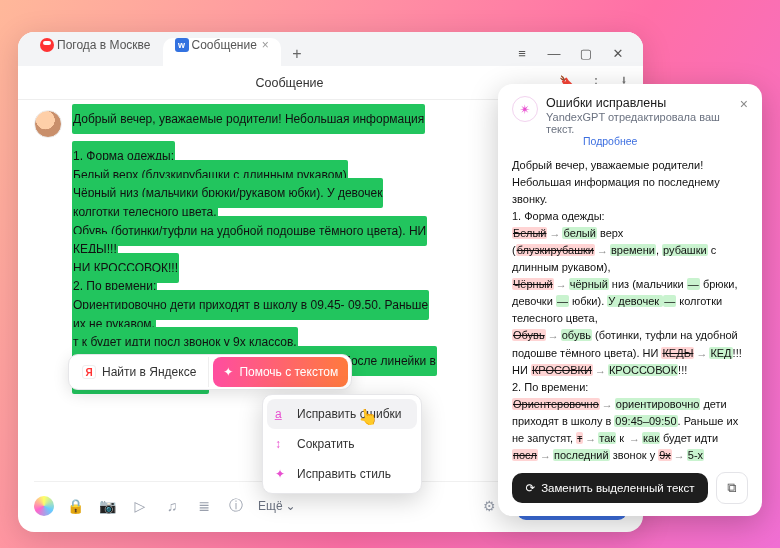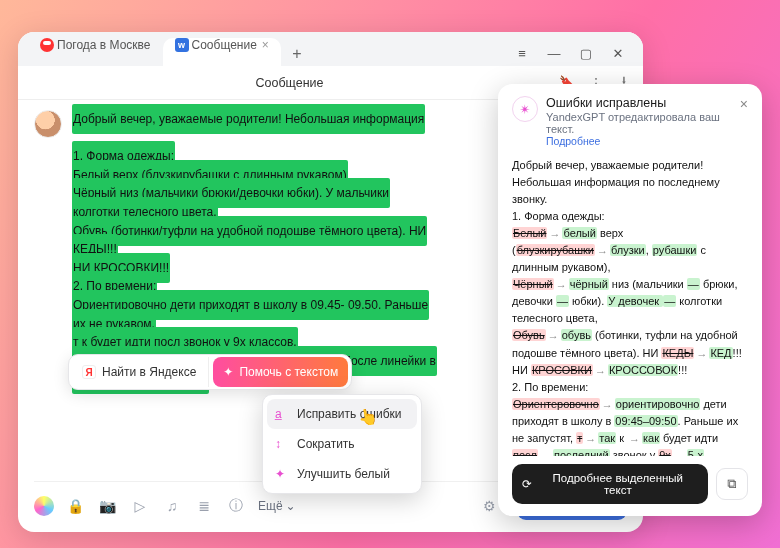--- a/index.html
+++ b/index.html
@@ -85,21 +85,21 @@
 
   .sidepanel {
     position:absolute; left:498px; top:84px; width:264px; height:432px;
     background:#fff; border-radius:14px; box-shadow: 0 8px 30px rgba(0,0,0,.22);
     display:flex; flex-direction:column; padding:12px 14px 12px 14px;
   }
   .sphead { display:flex; gap:8px; align-items:flex-start; }
   .splogo { width:26px; height:26px; border-radius:50%; border:1px solid #f2d3ef; display:flex; align-items:center; justify-content:center; color:#e84fd0; font-size:13px; flex-shrink:0; }
   .sptitle { font-size:12.5px; font-weight:400; color:#1a1a1a; }
   .spsub { font-size:11px; color:#6b7280; margin-top:1px; }
-  .splink { font-size:10.5px; color:#3d6fe0; cursor:pointer; }
+  .splink { font-size:10.5px; color:#3d6fe0; cursor:pointer;margin-left:37px; }
   .spclose { margin-left:auto; color:#888; cursor:pointer; font-size:14px; }
   .spbody { margin-top:10px; font-size:11px; line-height:1.55; color:#111; overflow:hidden; }
   .del { background:#ffd4d4; text-decoration:line-through; border-radius:2px; padding:0 1px; }
   .ins { background:#c9f3cf; border-radius:2px; padding:0 1px; }
   .arrow { color:#888; padding:0 2px; }
   .spfoot { margin-top:auto; display:flex; gap:8px; align-items:center; padding-top:8px; }
   .replacebtn {
     flex:1; background:#1e1e1e; color:#fff; font-size:11.5px;
     padding:8px 10px; border-radius:10px; display:flex; align-items:center; justify-content:center; gap:6px;
     cursor:pointer; border:none;
@@ -145,25 +145,25 @@
   <div class="content">
     <div class="msgrow">
       <div class="avatar"></div>
       <div class="msgbody">
         <div class="smileybtn">☺</div>
         <div class="msgtext">
           <span class="hl">Добрый вечер, уважаемые родители! Небольшая информация</span><br>
           <br>
           <span class="hl">1. Форма одежды:</span><br>
           <span class="hl">Белый верх (блузкирубашки с длинным рукавом)</span><br>
-          <span class="hl">Чёрный низ (мальчики брюки/девочки юбки). У мальчики</span><br>
+          <span class="hl">Чёрный низ (мальчики брюки/рукавом юбки). У девочек</span><br>
           <span class="hl">колготки телесного цвета,</span><br>
           <span class="hl">Обувь (ботинки/туфли на удобной подошве тёмного цвета). НИ</span><br>
           <span class="hl">КЕДЫ!!!</span><br>
-          <span class="hl">НИ КРОСОВКИ!!!</span><br>
+          <span class="hl">НИ КРОССОВОК!!!</span><br>
           <span class="hl">2. По времени:</span><br>
           <span class="hl">Ориентировочно дети приходят в школу в 09.45- 09.50. Раньше</span><br>
           <span class="hl">их не рукавом,</span><br>
           <span class="hl">т к будет идти посл звонок у 9х классов.</span><br>
           <span class="hl">Фотограф придёт к 10.00 В 11.00 торж линейка. После линейки в</span><br>
           <span class="hl">11.40-11.45 их забирают</span>
         </div>
       </div>
     </div>
 
@@ -182,21 +182,21 @@
       <div class="ctxitem hover">
         <span class="ctxicon">a̲</span>
         <span>Исправить ошибки</span>
       </div>
       <div class="ctxitem">
         <span class="ctxicon">↕</span>
         <span>Сократить</span>
       </div>
       <div class="ctxitem">
         <span class="ctxicon">✦</span>
-        <span>Улучшить белый</span>
+        <span>Исправить стиль</span>
       </div>
     </div>
     <div class="cursor">👆</div>
 
     <div class="bottombar">
       <span class="bicon" style="background:conic-gradient(#ff6,#6cf,#f6c,#ff6);border-radius:50%"></span>
       <span class="bicon">🔒</span>
       <span class="bicon">📷</span>
       <span class="bicon">▷</span>
       <span class="bicon">♫</span>
@@ -221,32 +221,32 @@
       <div class="spsub">YandexGPT отредактировала ваш текст.</div>
       <div class="splink">Подробнее</div>
     </div>
     <div class="spclose">×</div>
   </div>
 
   <div class="spbody">
     <span>Добрый вечер, уважаемые родители! Небольшая информация по последнему звонку.</span><br>
     <span>1. Форма одежды:</span><br>
     <span class="del">Белый</span><span class="arrow">→</span><span class="ins">белый</span><span> верх</span><br>
-    (<span class="del">блузкирубашки</span><span class="arrow">→</span><span class="ins">блузки</span>, <span class="ins">рубашки</span><span> с длинным рукавом),</span><br>
+    (<span class="del">блузкирубашки</span><span class="arrow">→</span><span class="ins">времени</span>, <span class="ins">рубашки</span><span> с длинным рукавом),</span><br>
     <span class="del">Чёрный</span><span class="arrow">→</span><span class="ins">чёрный</span><span> низ (мальчики </span><span class="ins">—</span> <span>брюки</span><span>,</span><br>
     <span>девочки </span><span class="ins">—</span> <span>юбки</span><span>). </span><span class="ins">У девочек </span><span class="ins">—</span> <span>колготки</span><br>
     <span>телесного цвета,</span><br>
     <span class="del">Обувь</span><span class="arrow">→</span><span class="ins">обувь</span><span> (ботинки, туфли на удобной подошве тёмного цвета). НИ </span><span class="del">КЕДЫ</span><span class="arrow">→</span><span class="ins">КЕД</span><span>!!! НИ </span><span class="del">КРОСОВКИ</span><span class="arrow">→</span><span class="ins">КРОССОВОК</span><span>!!!</span><br>
     <span>2. По времени:</span><br>
     <span class="del">Ориентеровочно</span><span class="arrow">→</span><span class="ins">ориентировочно</span><span> дети приходят в школу в </span><span class="ins">09:45–09:50</span><span>. Раньше их не запустят, </span><span class="del">т</span><span class="arrow">→</span><span class="ins">так</span><span> к </span><span class="arrow">→</span><span class="ins">как</span><span> будет идти</span><br>
     <span class="del">посл</span><span class="arrow">→</span><span class="ins">последний</span><span> звонок у </span><span class="del">9х</span><span class="arrow">→</span><span class="ins">5-х</span><br>
     <br>
      
   </div>
 
   <div class="spfoot">
     <button class="replacebtn">
       <span>⟳</span>
-      <span>Подробнее выделенный текст</span>
+      <span>Заменить выделенный текст</span>
     </button>
     <div class="copybtn">⧉</div>
   </div>
 </div>
 
 </body></html>

